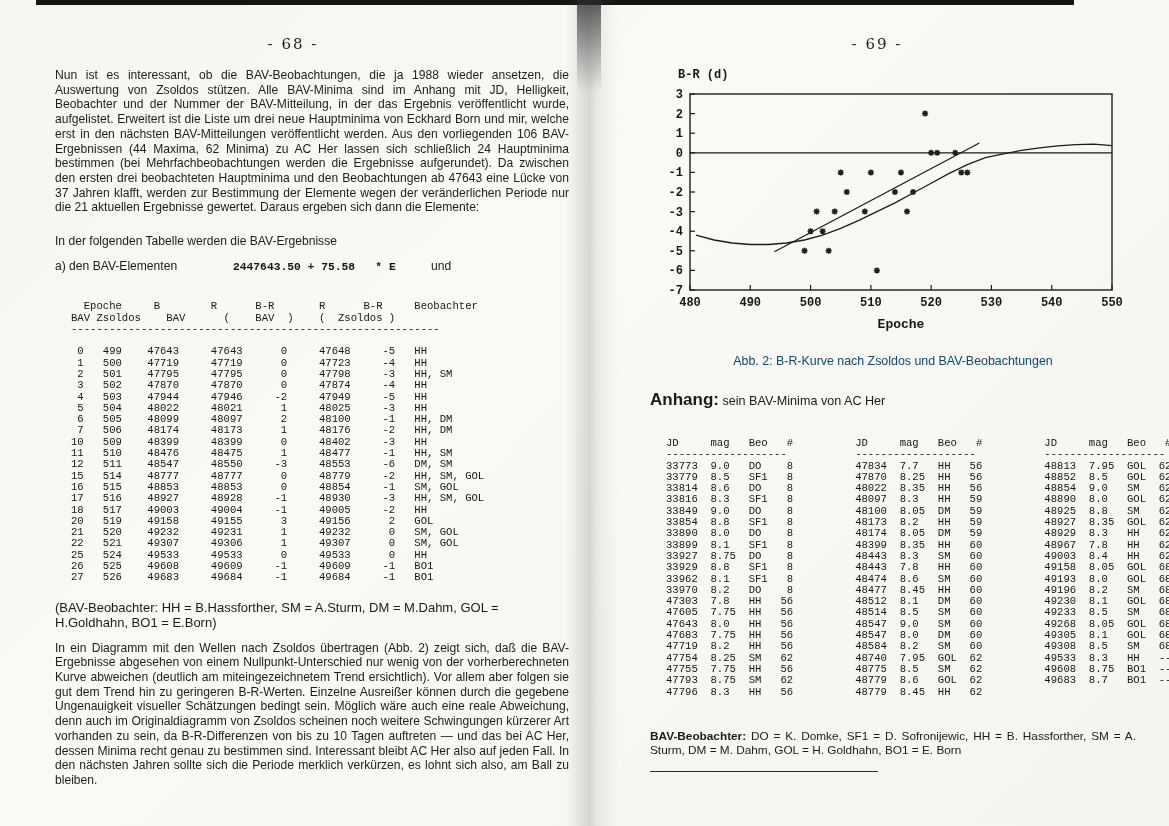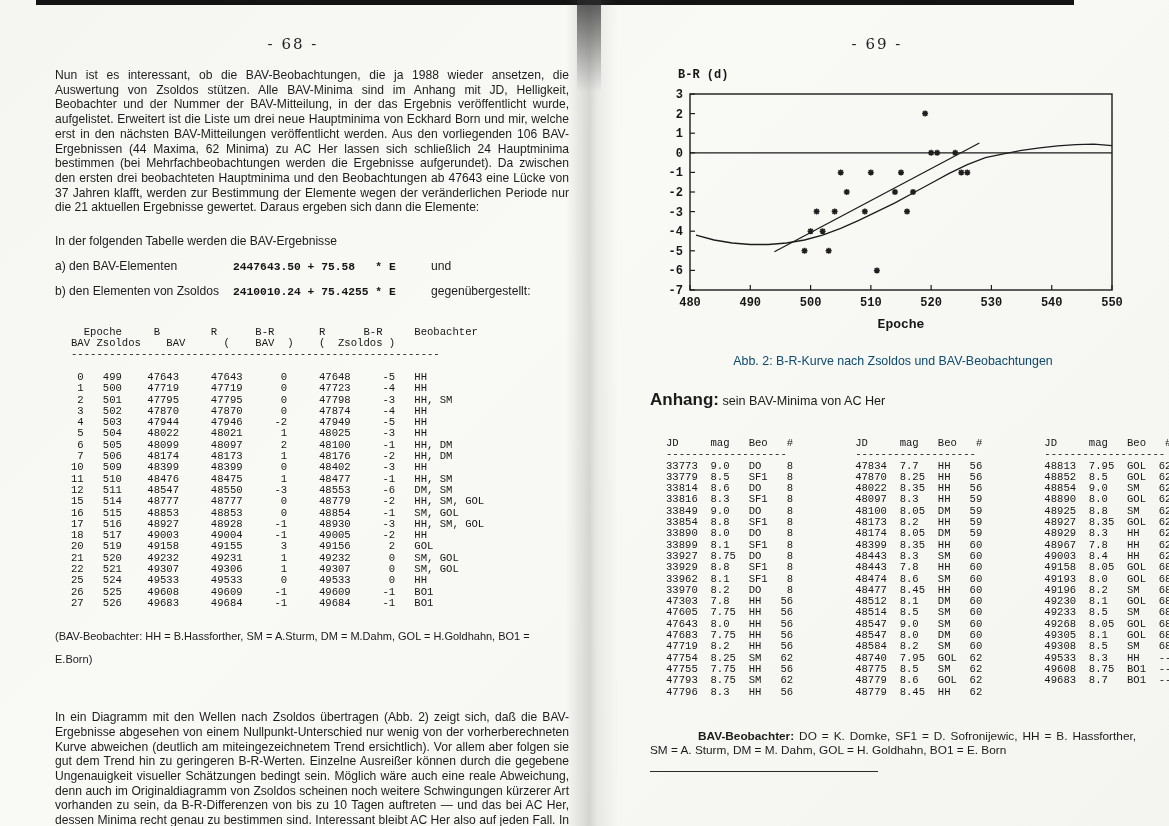--- a/index.html
+++ b/index.html
@@ -26,32 +26,32 @@
   .formula{font-family:"Liberation Mono","DejaVu Sans Mono",monospace;
     font-size:11.5px;font-weight:bold;white-space:pre;margin:9px 0 0 113px;color:#141414;}
   .compare{margin-top:19px;font-size:12.1px;line-height:15.6px;}
   .compare-row{display:flex;align-items:baseline;margin-top:9px;}
   .compare-label{width:178px;flex:none;}
   .compare-formula{font-family:"Liberation Mono","DejaVu Sans Mono",monospace;
     font-size:11.3px;font-weight:bold;white-space:pre;width:198px;flex:none;color:#141414;}
   .mono-table{font-family:"Liberation Mono","DejaVu Sans Mono",monospace;
     font-size:10.6px;line-height:11.3px;white-space:pre;margin:16px;color:#161616;}
   #left-table{margin-top:26px;}
-  .table-note{margin-top:12px;font-size:11px;line-height:23px;}
-  #para-bottom{margin-top:39px;}
+  .table-note{margin-top:12px;font-size:13px;line-height:15px;}
+  #para-bottom{margin-top:11px;}
 
   .chart-wrap{width:486px;}
   .chart-caption{text-align:center;font-size:12.4px;margin-top:6px;color:#0c4a6e;}
   .anhang-head{margin-top:22px;}
   .anhang-head .b{font-weight:bold;font-size:17px;}
   .anhang-head .r{font-size:12.6px;}
   .anhang-cols{display:flex;gap:30px;margin-top:12px;}
   .anhang-col{flex:none;}
   .obs-note{margin-top:15px;font-size:11.8px;line-height:14.6px;text-align:justify;}
-  .obs-note .b{font-weight:bold;margin-left:48px;}
+  .obs-note .b{font-weight:bold;}
   .sep-line{margin-top:13px;width:228px;height:0;border-top:1.6px solid #2a2a2a;}
   .address{margin-top:13px;font-size:12.4px;line-height:15.6px;}
 
   svg text{font-family:"Liberation Mono","DejaVu Sans Mono",monospace;font-weight:bold;fill:#161616;}
 </style>
 </head>
 <body>
 
 <div class="topbar"></div>
 <div class="gutter"></div>
@@ -61,25 +61,20 @@
 <div class="pageno" id="pageno-right">- 69 -</div>
 
 <div class="col-left">
   <div class="para">Nun ist es interessant, ob die BAV-Beobachtungen, die ja 1988 wieder ansetzen, die Auswertung von Zsoldos stützen. Alle BAV-Minima sind im Anhang mit JD, Helligkeit, Beobachter und der Nummer der BAV-Mitteilung, in der das Ergebnis veröffentlicht wurde, aufgelistet. Erweitert ist die Liste um drei neue Hauptminima von Eckhard Born und mir, welche erst in den nächsten BAV-Mitteilungen veröffentlicht werden. Aus den vorliegenden 106 BAV-Ergebnissen (44 Maxima, 62 Minima) zu AC Her lassen sich schließlich 24 Hauptminima bestimmen (bei Mehrfachbeobachtungen werden die Ergebnisse aufgerundet). Da zwischen den ersten drei beobachteten Hauptminima und den Beobachtungen ab 47643 eine Lücke von 37 Jahren klafft, werden zur Bestimmung der Elemente wegen der veränderlichen Periode nur die 21 aktuellen Ergebnisse gewertet. Daraus ergeben sich dann die Elemente:</div>
   <div class="compare">
     <div>In der folgenden Tabelle werden die BAV-Ergebnisse</div>
     <div class="compare-row">
       <span class="compare-label">a) den BAV-Elementen</span>
       <span class="compare-formula">2447643.50 + 75.58   * E</span>
       <span>und</span>
-    </div>
-    <div class="compare-row">
-      <span class="compare-label">b) den Elementen von Zsoldos</span>
-      <span class="compare-formula">2410010.24 + 75.4255 * E</span>
-      <span>gegenübergestellt:</span>
     </div>
   </div>
   <pre class="mono-table" id="left-table">  Epoche     B        R      B-R       R      B-R     Beobachter
 BAV Zsoldos    BAV      (    BAV  )    (  Zsoldos )
 ----------------------------------------------------------
 
  0   499    47643     47643      0     47648     -5   HH
  1   500    47719     47719      0     47723     -4   HH
  2   501    47795     47795      0     47798     -3   HH, SM
  3   502    47870     47870      0     47874     -4   HH

